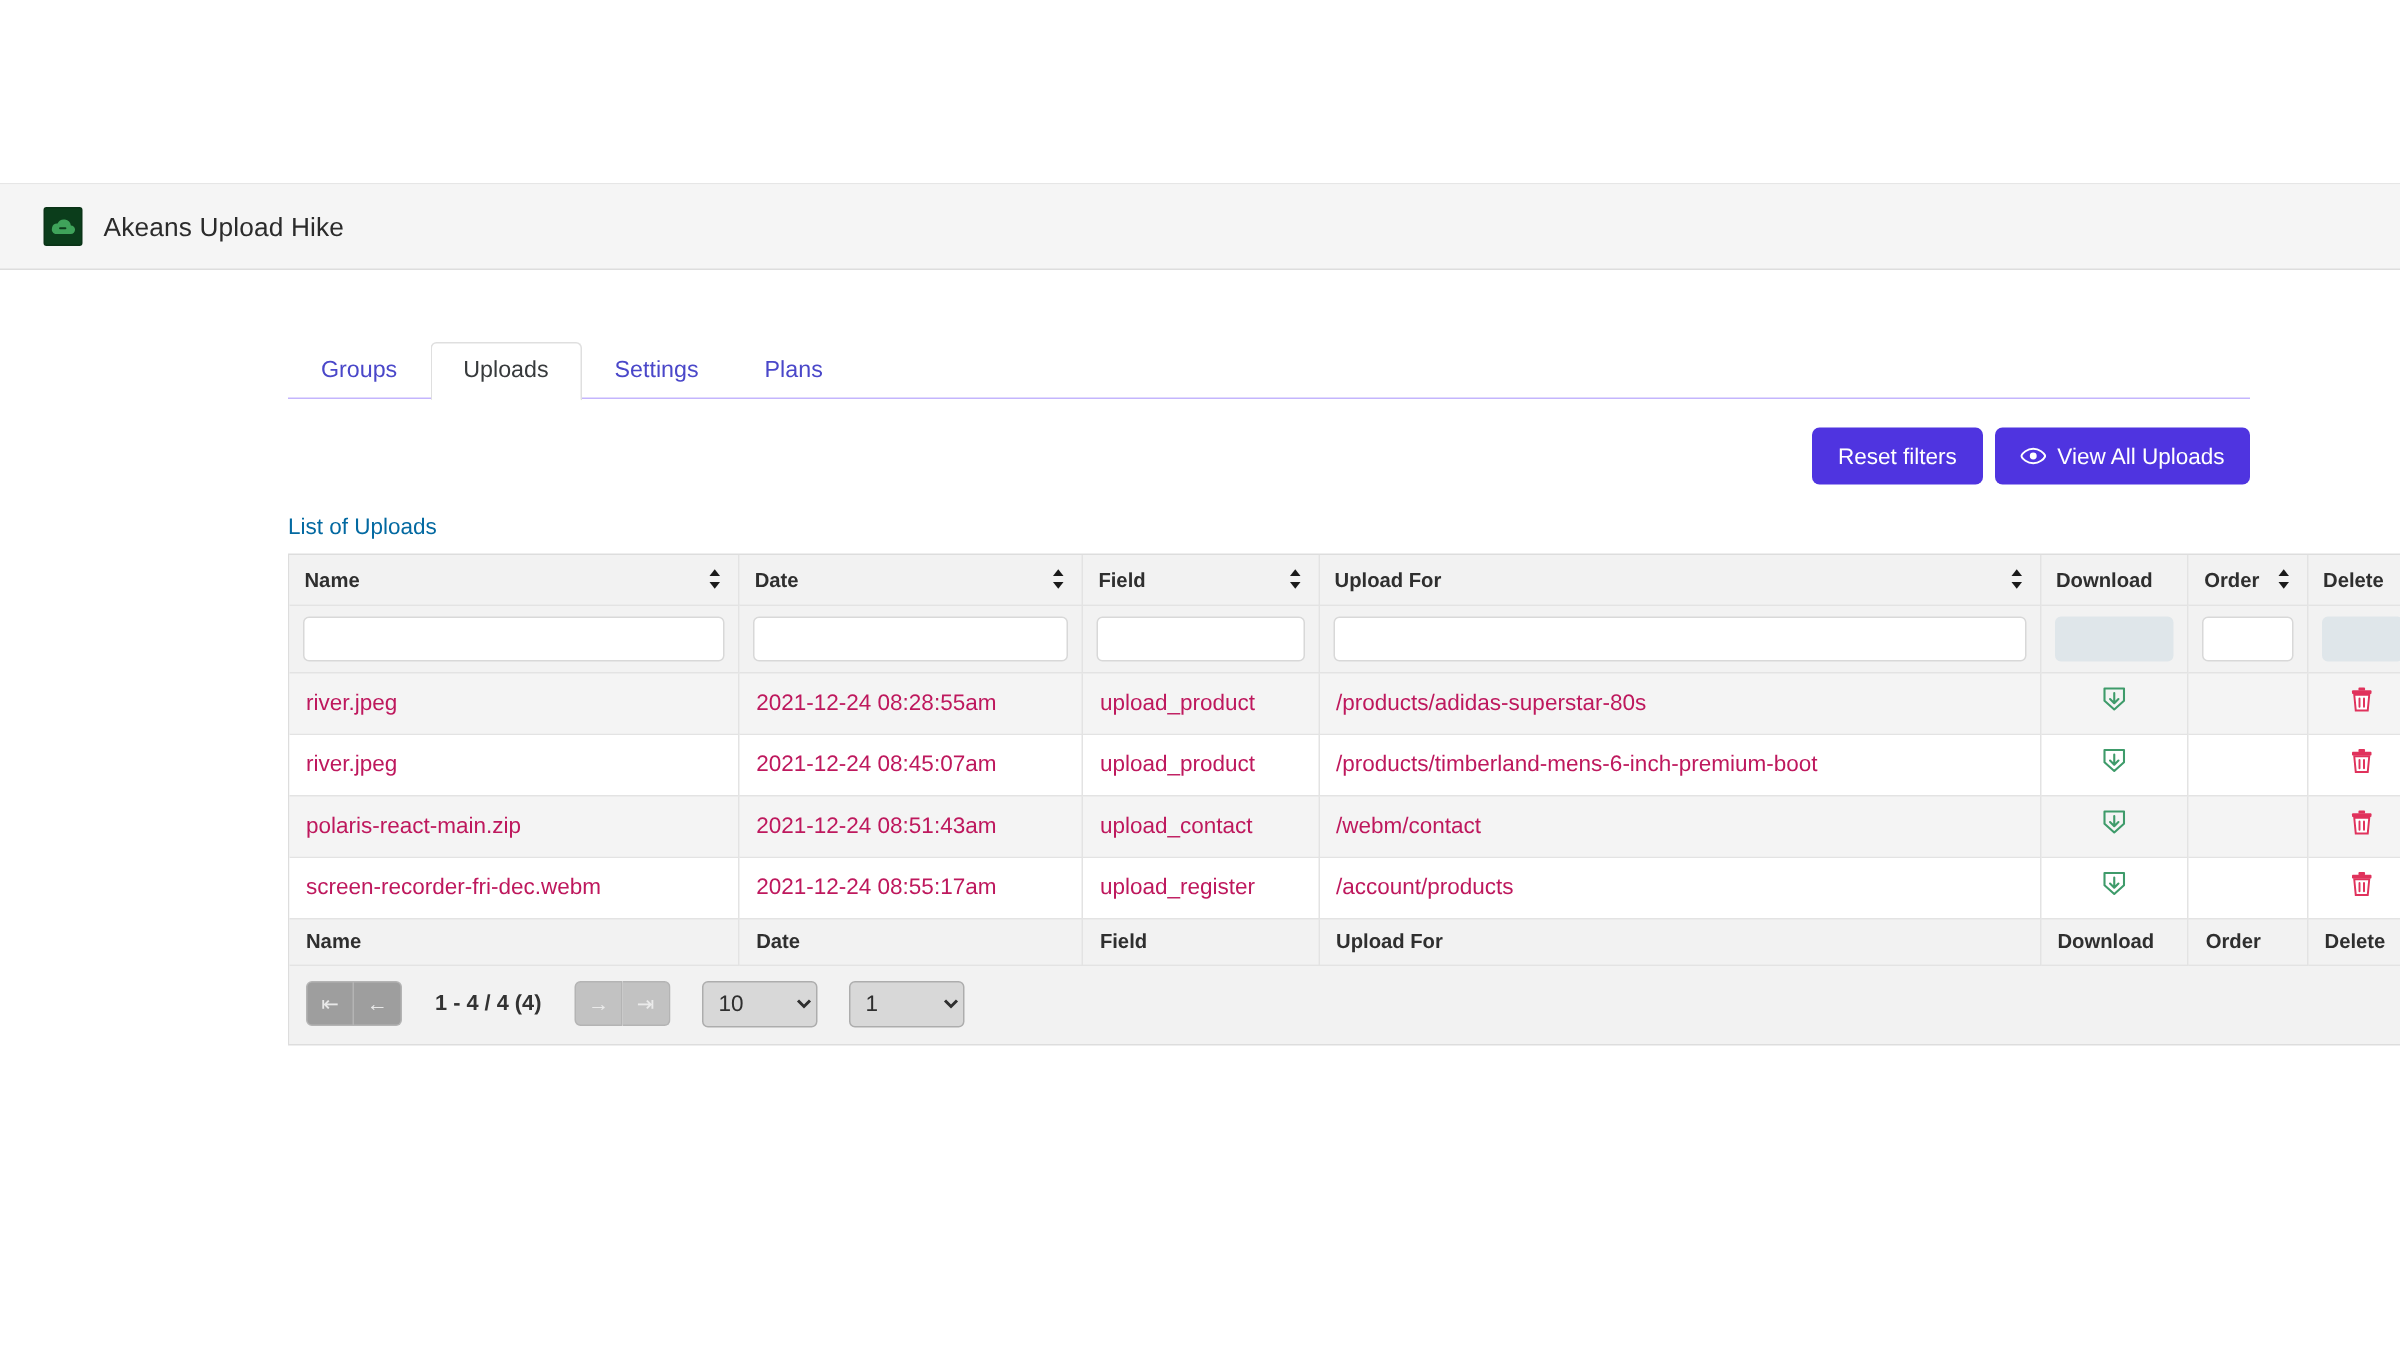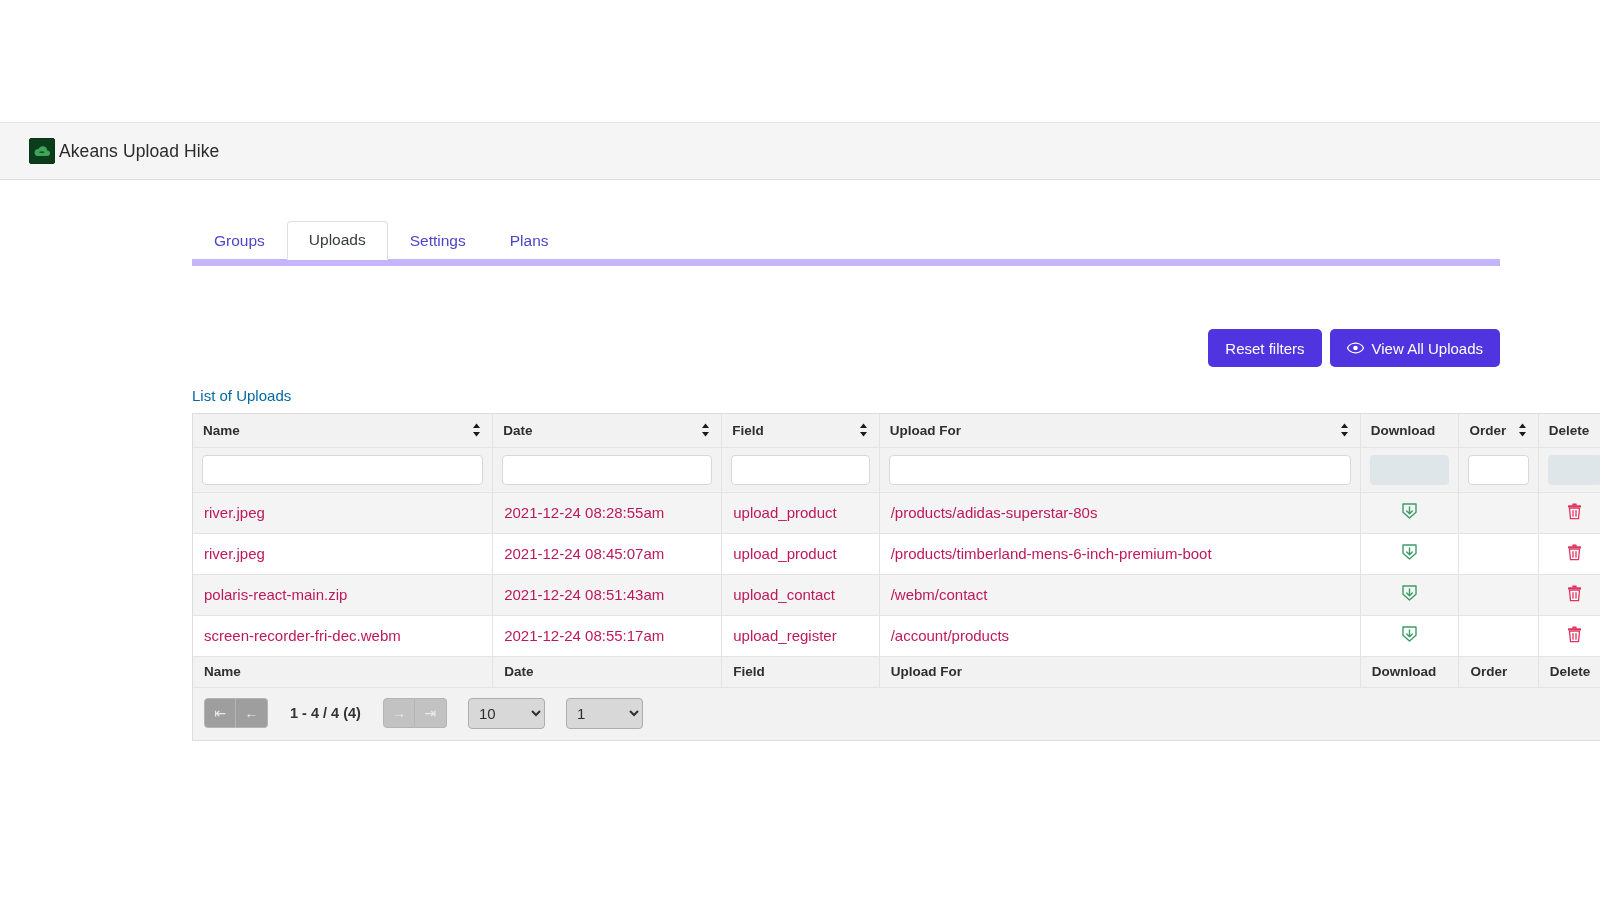--- a/index.html
+++ b/index.html
@@ -26,35 +26,35 @@
   }
   .app-logo {
     width: 26px; height: 26px;
     background: #0b3d1b;
     border: 1px solid #0a3317;
     border-radius: 2px;
     display: flex; align-items: center; justify-content: center;
     flex: none;
   }
   .app-title {
-    margin-left: 4px;
+    margin-left: 14px;
     font-size: 17.5px;
     color: #2b2b2b;
     letter-spacing: .1px;
   }
 
   
   .content { padding: 0; }
 
   .tabs-wrap {
     margin: 48px 0 0 192px;
     width: 1308px;
-    border-bottom: 7px solid #c4b5fd;
+    border-bottom: 1px solid #c4b5fd;
     display: flex;
-    align-items: flex-end;
+    align-items: center;
     height: 38px;
   }
   .tab {
     font-size: 15.5px;
     color: #4a47c9;
     padding: 8px 21px 9px 21px;
     cursor: pointer;
     border: 1px solid transparent;
     border-bottom: none;
     margin-bottom: -1px;
@@ -84,21 +84,20 @@
     border-radius: 5px;
     font-size: 15px;
     font-family: "Liberation Sans", sans-serif;
     padding: 0 17px;
     height: 38px;
     display: inline-flex;
     align-items: center;
     gap: 8px;
     cursor: pointer;
     white-space: nowrap;
-    margin-top: 44px;
   }
   .btn svg { display: block; }
 
   
   .list-caption {
     width: 1308px;
     margin: 20px 0 9px 192px;
     font-size: 15px;
     color: #0369a1;
   }

